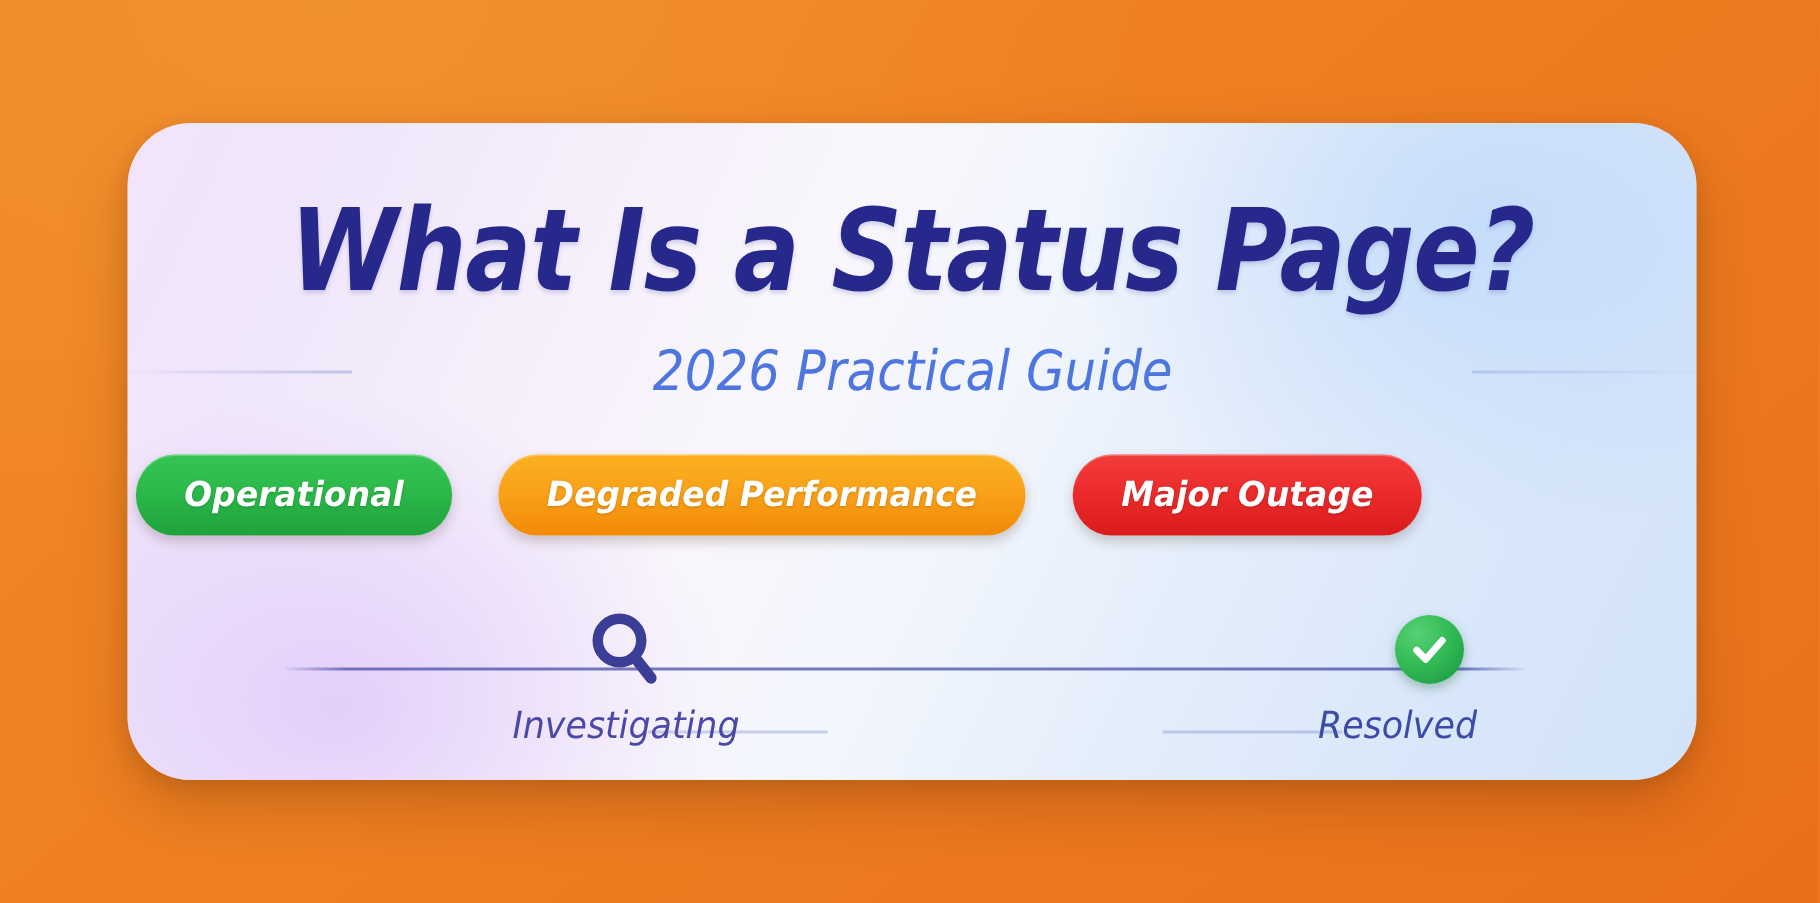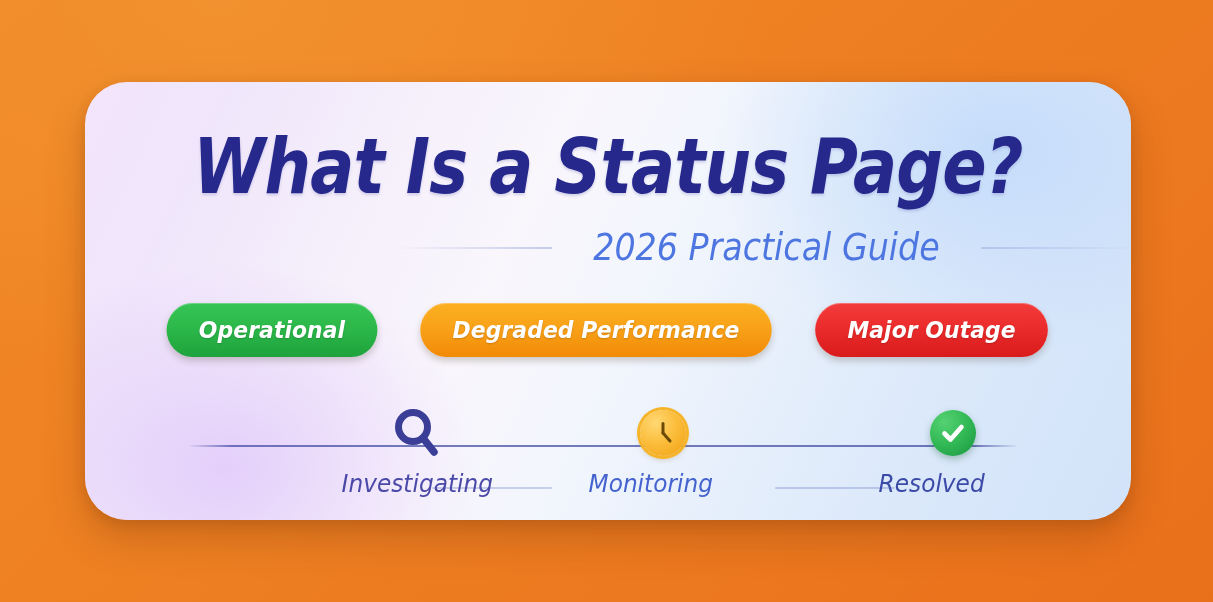--- a/index.html
+++ b/index.html
@@ -98,21 +98,21 @@
   }
 
   
   .subtitle-row {
     position: absolute;
     top: 147px;
     left: 0;
     width: 100%;
     display: flex;
     align-items: center;
-    justify-content: flex-end;
+    justify-content: space-between;
     gap: 22px;
   }
   .sub-rule {
     height: 2px;
     width: 150px;
     border-radius: 2px;
   }
   .sub-rule.left {
     background: linear-gradient(to right, rgba(110,130,200,0.02), rgba(110,130,200,0.38));
   }
@@ -129,23 +129,22 @@
     white-space: nowrap;
   }
 
   
   .badges {
     position: absolute;
     top: 221px;
     left: 0;
     width: 100%;
     display: flex;
-    justify-content: center;
-    align-items: center;
-    gap: 28px;
+    align-items: center;
+    gap: 16px;
   }
   .badge {
     height: 54px;
     border-radius: 27px;
     display: flex;
     align-items: center;
     justify-content: center;
     padding: 0 34px;
     font-family: "DejaVu Sans", sans-serif;
     font-weight: bold;
@@ -278,31 +277,20 @@
             <div class="magnifier-wrap">
               <svg width="54" height="56" viewBox="0 0 54 56" aria-hidden="true">
                 <circle cx="24" cy="22" r="14.5" fill="none" stroke="#3A3E96" stroke-width="7"></circle>
                 <line x1="34" y1="33" x2="45" y2="47" stroke="#3A3E96" stroke-width="7.5" stroke-linecap="round"></line>
               </svg>
             </div>
           </div>
           <div class="step-label s1">Investigating</div>
         </div>
 
-        <div class="step" style="left:473px;">
-          <div class="step-icon">
-            <div class="icon-badge clock">
-              <svg width="34" height="34" viewBox="0 0 34 34" aria-hidden="true">
-                <line x1="17" y1="17" x2="17" y2="7.5" stroke="#6B4A06" stroke-width="3" stroke-linecap="round"></line>
-                <line x1="17" y1="17" x2="24" y2="25" stroke="#6B4A06" stroke-width="3" stroke-linecap="round"></line>
-              </svg>
-            </div>
-          </div>
-          <div class="step-label s2">Monitoring</div>
-        </div>
 
         <div class="step" style="left:763px;">
           <div class="step-icon">
             <div class="icon-badge check">
               <svg width="30" height="30" viewBox="0 0 30 30" aria-hidden="true">
                 <polyline points="6.5,15.5 12.5,21.5 23.5,9" fill="none" stroke="#FFFFFF" stroke-width="4.6" stroke-linecap="round" stroke-linejoin="round"></polyline>
               </svg>
             </div>
           </div>
           <div class="step-label s3">Resolved</div>

